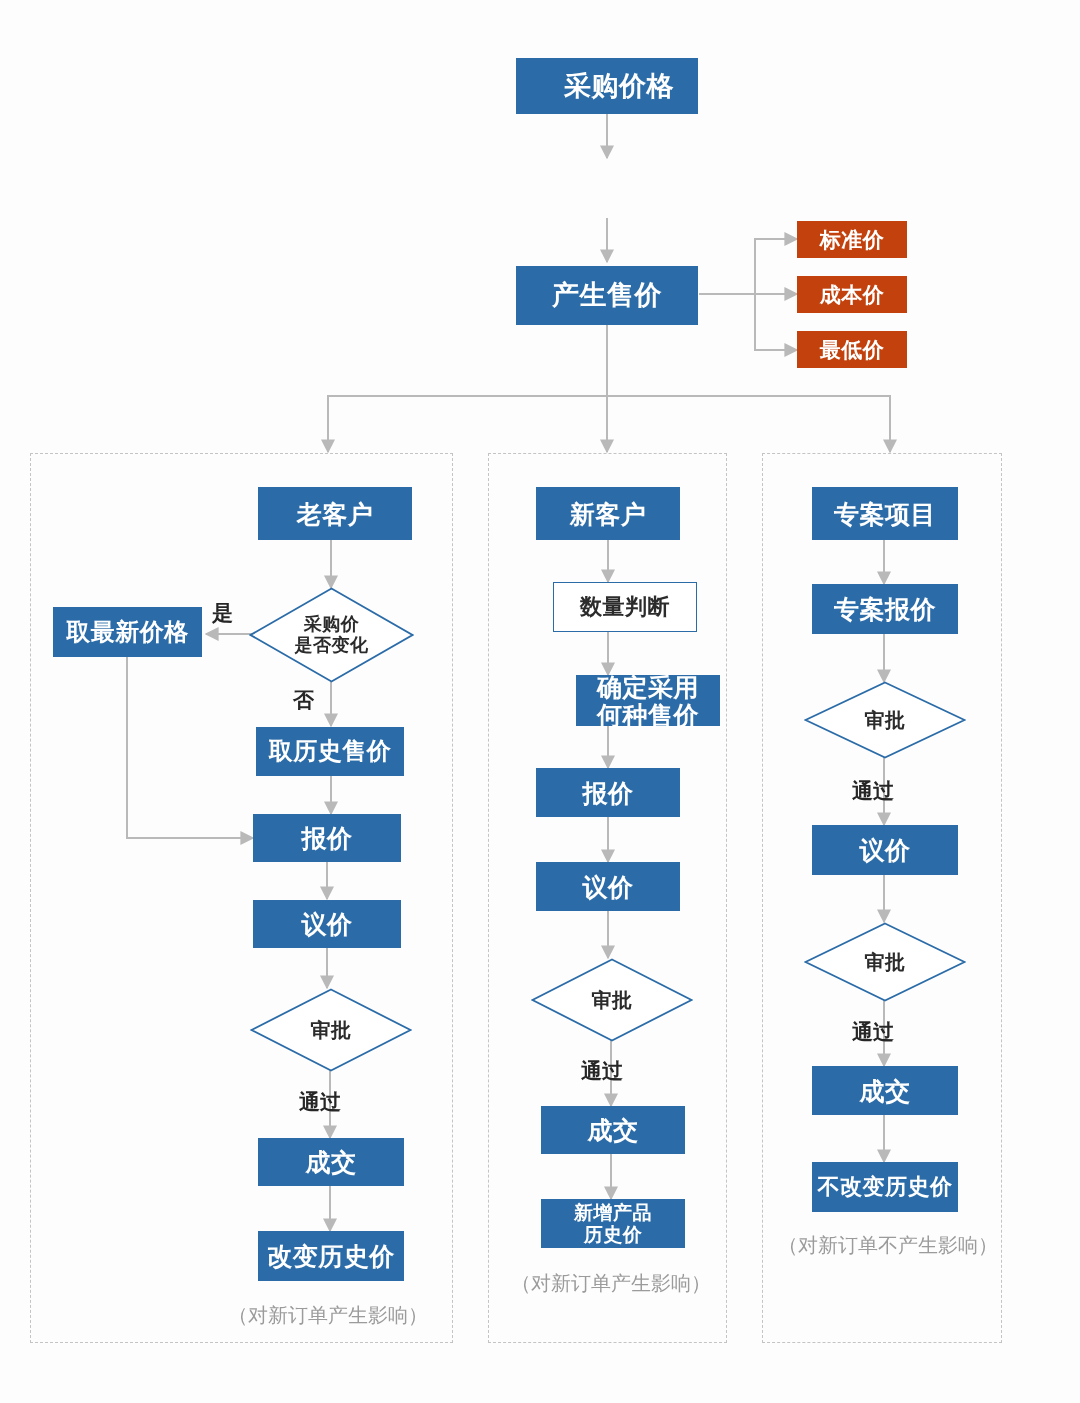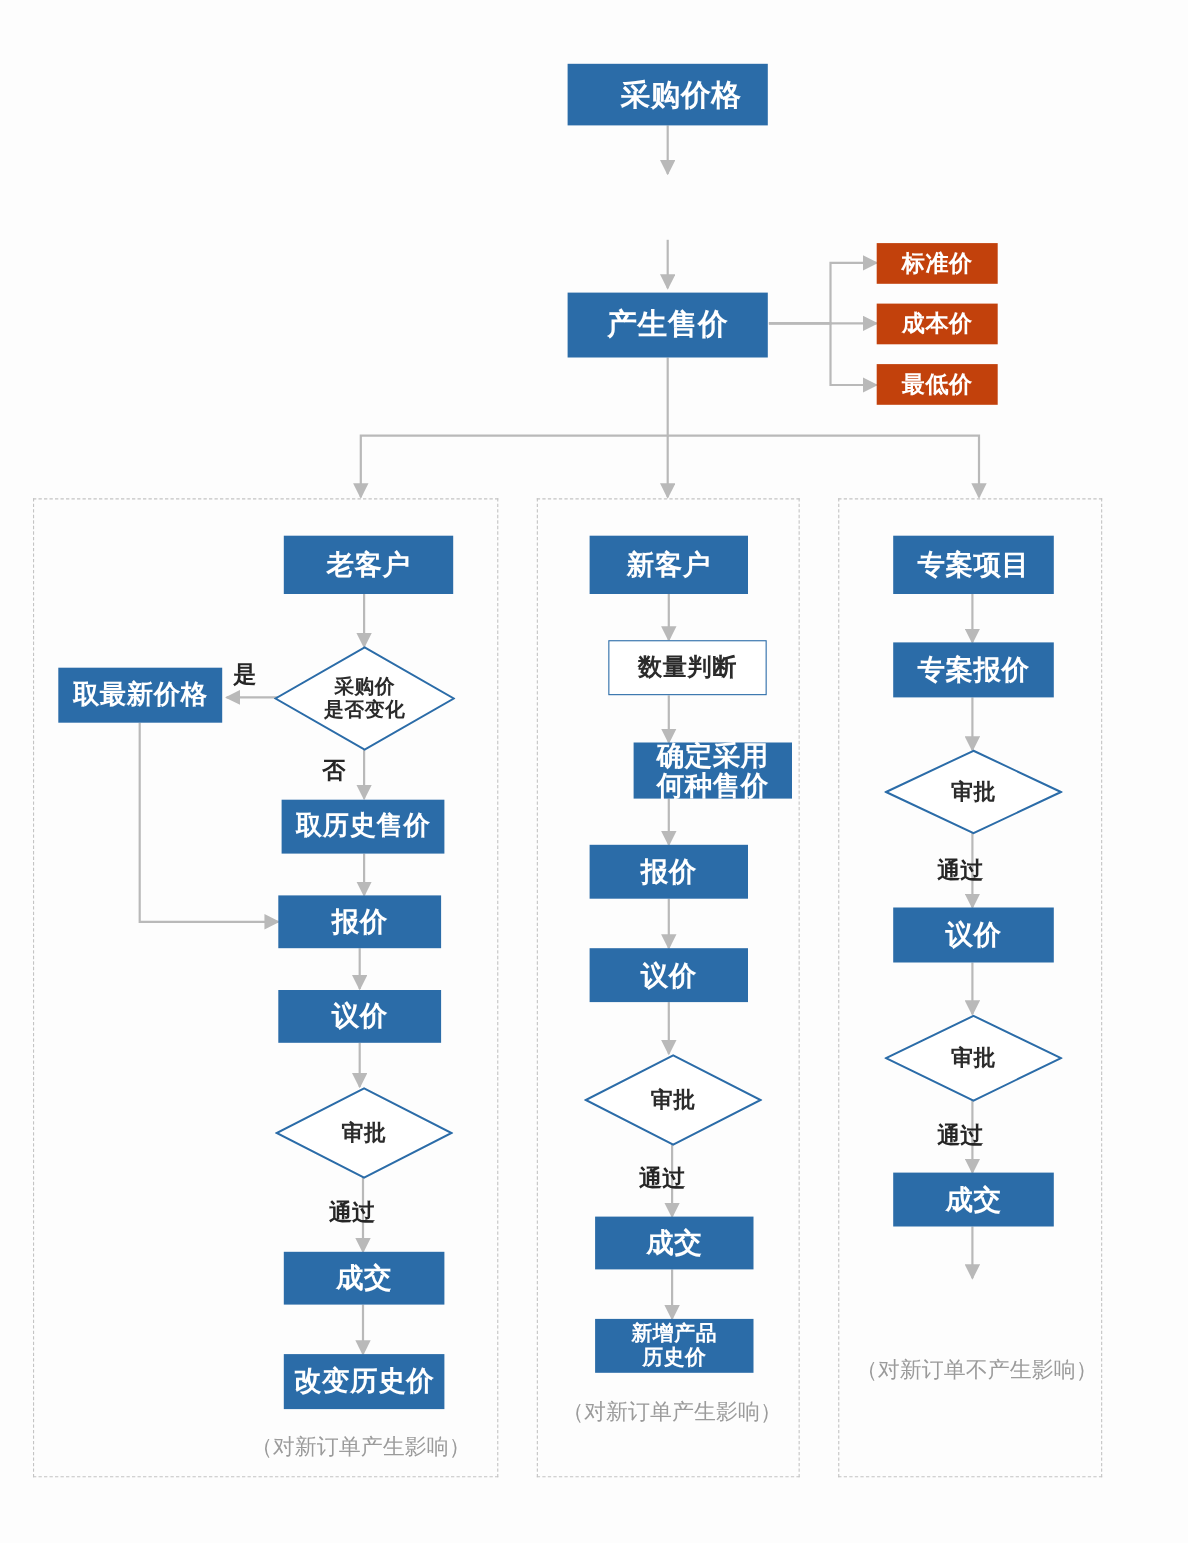--- a/index.html
+++ b/index.html
@@ -249,16 +249,17 @@
     <svg width="162" height="80" viewBox="0 0 162 80" xmlns="http://www.w3.org/2000/svg" aria-hidden="true">
       <polygon points="81,1.5 160.5,40 81,78.5 1.5,40" fill="#ffffff" stroke="#2b6ca8" stroke-width="1.8"></polygon>
     </svg>
     <div class="diamond-label" style="font-size:20px;">审批</div>
   </div>
 
   <div class="edge-label" style="left:852px; top:1018px; font-size:21px;">通过</div>
 
   <div class="node blue" style="left:812px; top:1066px; width:146px; height:49px; font-size:25px;">成交</div>
 
+  <div class="node blue" style="left:812px; top:1162px; width:146px; height:50px; font-size:22px;">不改变历史价</div>
 
   <div class="panel-note" style="left:778px; top:1232px; font-size:20px;">（对新订单不产生影响）</div>
 
 </div>
 
 </body></html>

